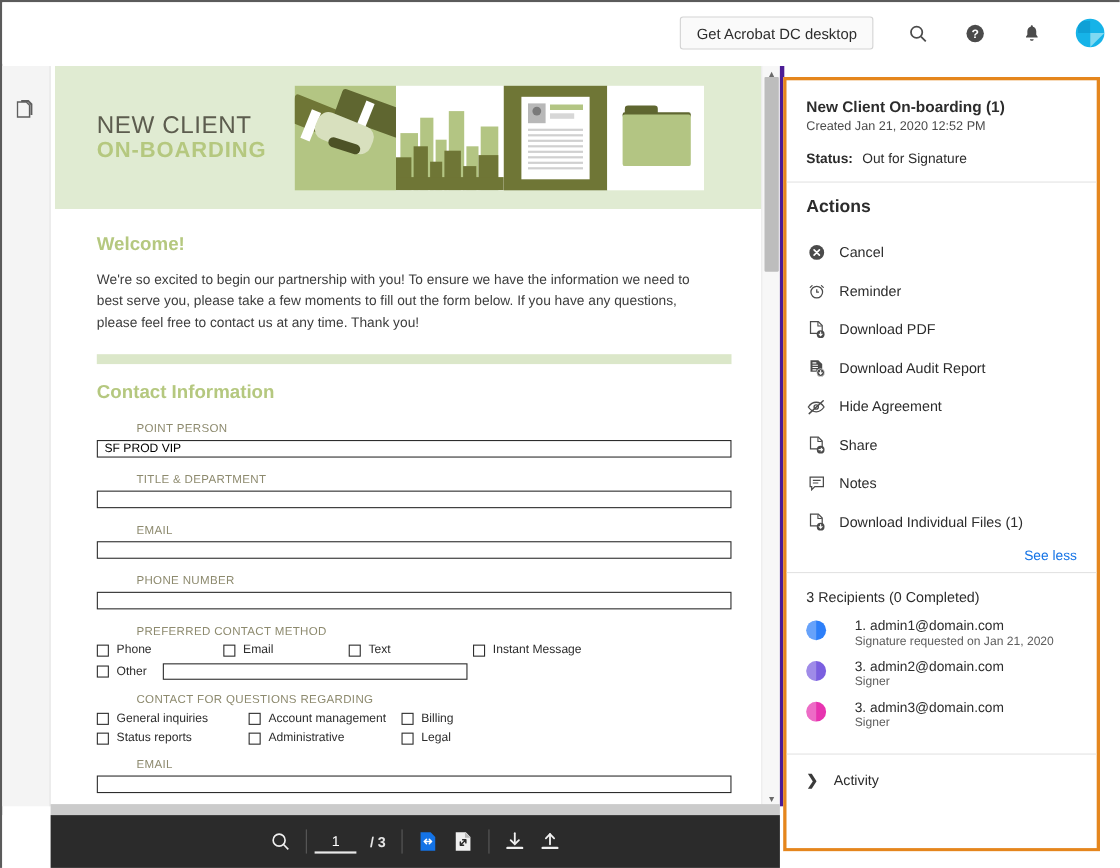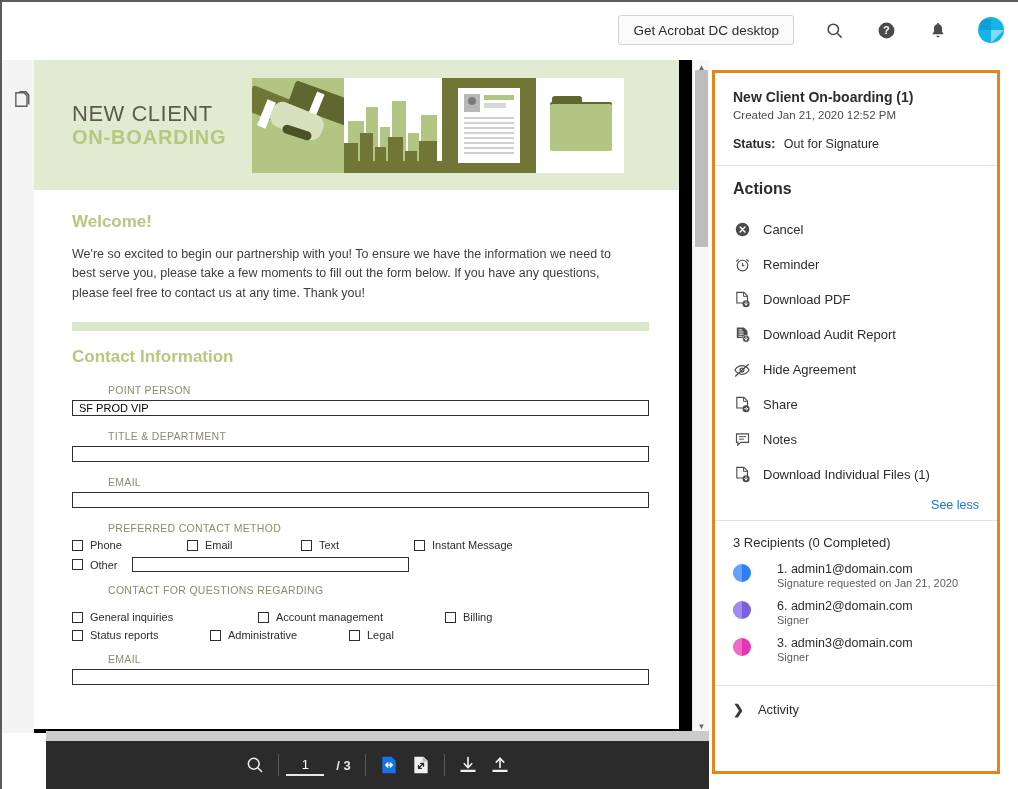--- a/index.html
+++ b/index.html
@@ -76,23 +76,23 @@
     display: flex; flex-direction: column; align-items: center;
   }
   .rail-btn {
     width: 26px; height: 26px;
     display: flex; align-items: center; justify-content: center;
     cursor: pointer;
   }
 
   
   .doc-viewport {
-    position: absolute; top: 58px; left: 32px;
+    position: absolute; top: 58px; left: 48px;
     width: 663px; height: 673px;
-    background: #000000;
+    background: #4c1d95;
     overflow: hidden;
   }
   .doc-page {
     position: absolute; top: 0; left: 0;
     width: 645px;
     background: #ffffff;
   }
 
   
   .hero {
@@ -426,20 +426,24 @@
           <div class="field-input">SF PROD VIP</div>
         </div>
         <div>
           <div class="field-label">TITLE &amp; DEPARTMENT</div>
           <div class="field-input"></div>
         </div>
         <div>
           <div class="field-label">EMAIL</div>
           <div class="field-input"></div>
         </div>
+        <div>
+          <div class="field-label">PHONE NUMBER</div>
+          <div class="field-input"></div>
+        </div>
 
         <div class="field-label" style="margin-top:2px;">PREFERRED CONTACT METHOD</div>
         <div class="cbrow" style="margin-top:5px;">
           <div class="cbcell" style="width:115px;">
             <div class="cbox"></div>
             <span class="cblabel">Phone</span>
           </div>
           <div class="cbcell" style="width:114px;">
             <div class="cbox"></div>
             <span class="cblabel">Email</span>
@@ -455,21 +459,21 @@
         </div>
         <div class="cbrow">
           <div class="cbcell">
             <div class="cbox"></div>
             <span class="cblabel">Other</span>
           </div>
           <div class="other-input"></div>
         </div>
 
         <div class="field-label" style="margin-top:12px;">CONTACT FOR QUESTIONS REGARDING</div>
-        <div class="cbrow" style="margin-top:15px;gap:48px;">
+        <div class="cbrow" style="margin-top:5px;">
           <div class="cbcell" style="width:138px;">
             <div class="cbox"></div>
             <span class="cblabel">General inquiries</span>
           </div>
           <div class="cbcell" style="width:139px;">
             <div class="cbox"></div>
             <span class="cblabel">Account management</span>
           </div>
           <div class="cbcell">
             <div class="cbox"></div>
@@ -665,21 +669,21 @@
         <div class="recip-row">
           <div class="recip-av" style="background:#2d7ff9;"></div>
           <div>
             <div class="recip-name">1. admin1@domain.com</div>
             <div class="recip-sub">Signature requested on Jan 21, 2020</div>
           </div>
         </div>
         <div class="recip-row">
           <div class="recip-av" style="background:#7b5fe0;"></div>
           <div>
-            <div class="recip-name">6. admin2@domain.com</div>
+            <div class="recip-name">3. admin2@domain.com</div>
             <div class="recip-sub">Signer</div>
           </div>
         </div>
         <div class="recip-row">
           <div class="recip-av" style="background:#e734b0;"></div>
           <div>
             <div class="recip-name">3. admin3@domain.com</div>
             <div class="recip-sub">Signer</div>
           </div>
         </div>

